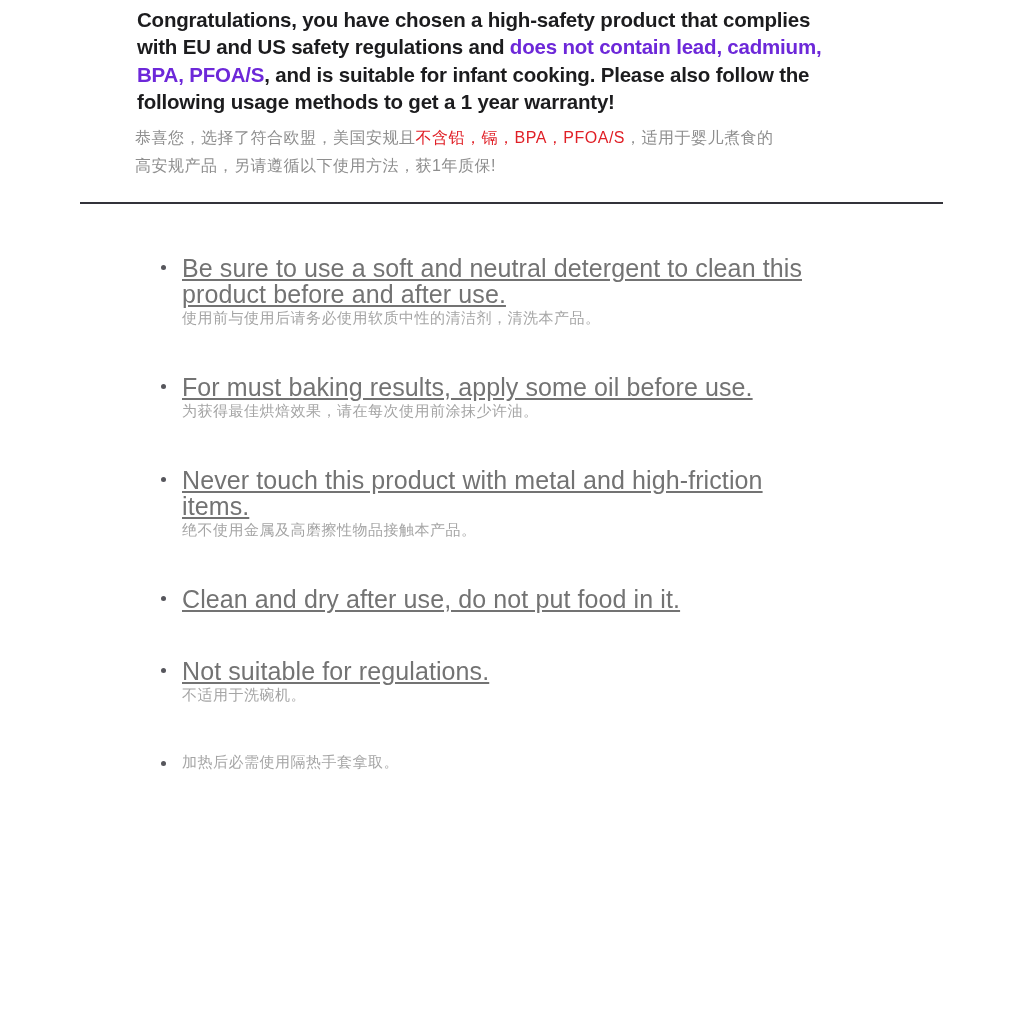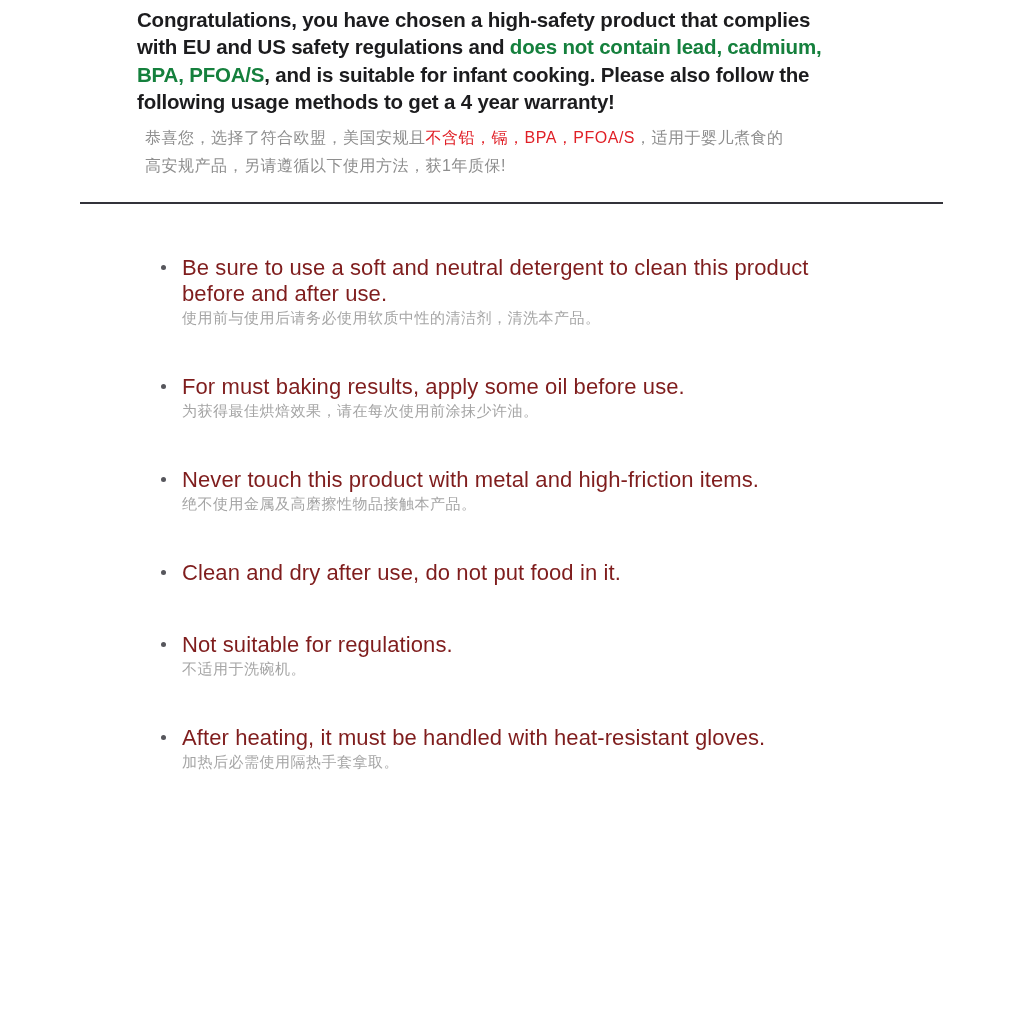--- a/index.html
+++ b/index.html
@@ -20,27 +20,27 @@
     top: 6px;
   }
   .h-line {
     font-size: 20.5px;
     line-height: 27.4px;
     font-weight: 700;
     letter-spacing: -0.2px;
     color: #1c1c1e;
     white-space: nowrap;
   }
-  .h-line .red { color: #15803d; }
+  .h-line .red { color: #6d28d9; }
   .h-line .black { color: #1c1c1e; }
 
   
   .zh-sub {
     position: absolute;
-    left: 145px;
+    left: 135px;
     top: 124px;
   }
   .zh-line {
     font-size: 16px;
     line-height: 27.5px;
     letter-spacing: 0.5px;
     color: #8e8e8e;
     white-space: nowrap;
   }
   .zh-line .red { color: #e01f26; }
@@ -72,25 +72,26 @@
   .dot {
     flex: none;
     width: 5px;
     height: 5px;
     border-radius: 50%;
     background: #56565c;
     margin: 10px 16px 0 0;
   }
   .item-text { max-width: 660px; }
   .en {
-    font-size: 22px;
+    font-size: 25px;
     line-height: 26px;
     letter-spacing: 0.1px;
-    color: #7f1d1d;
+    color: #737373;
     max-width: 645px;
+    text-decoration: underline;
   }
   .zh {
     font-size: 15px;
     line-height: 21px;
     letter-spacing: 0.5px;
     color: #a5a5a5;
     margin-top: 0;
   }
 </style>
 </head>
@@ -102,21 +103,21 @@
     <div class="h-line">
       <span class="black">Congratulations, you have chosen a high-safety product that complies</span>
     </div>
     <div class="h-line">
       <span class="black">with EU and US safety regulations and </span><span class="red">does not contain lead, cadmium,</span>
     </div>
     <div class="h-line">
       <span class="red">BPA, PFOA/S</span><span class="black">, and is suitable for infant cooking. Please also follow the</span>
     </div>
     <div class="h-line">
-      <span class="black">following usage methods to get a 4 year warranty!</span>
+      <span class="black">following usage methods to get a 1 year warranty!</span>
     </div>
   </header>
 
   <div class="zh-sub">
     <div class="zh-line">
       <span class="gray">恭喜您，选择了符合欧盟，美国安规且</span><span class="red">不含铅，镉，BPA，PFOA/S</span><span class="gray">，适用于婴儿煮食的</span>
     </div>
     <div class="zh-line">
       <span class="gray">高安规产品，另请遵循以下使用方法，获1年质保!</span>
     </div>
@@ -162,20 +163,19 @@
       <div class="item-text">
         <div class="en">Not suitable for regulations.</div>
         <div class="zh">不适用于洗碗机。</div>
       </div>
     </li>
 
 
     <li class="item">
       <span class="dot"></span>
       <div class="item-text">
-        <div class="en">After heating, it must be handled with heat-resistant gloves.</div>
         <div class="zh">加热后必需使用隔热手套拿取。</div>
       </div>
     </li>
 
   </ul>
 
 </div>
 
 </body></html>

